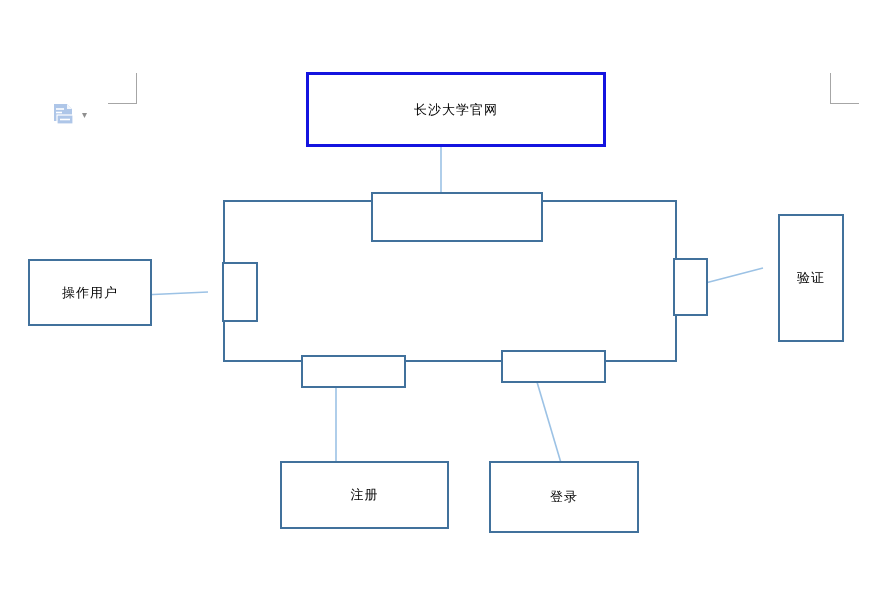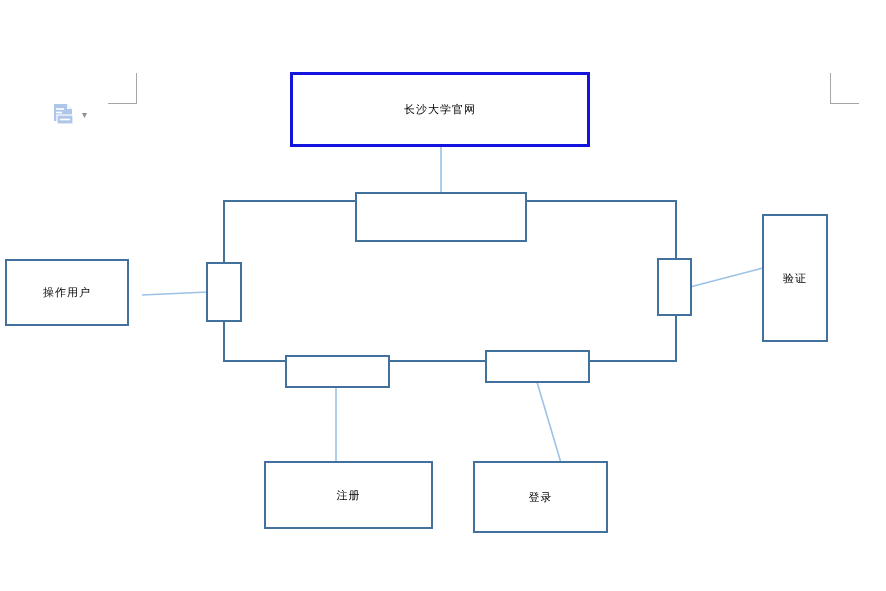--- a/index.html
+++ b/index.html
@@ -28,33 +28,34 @@
   
   .paste-btn{position:absolute;left:52px;top:102px;width:42px;height:30px;display:flex;align-items:flex-start;z-index:5;cursor:pointer;}
   .paste-btn .chev{color:#8f8f8f;font-size:10px;line-height:10px;margin:8px 0 0 4px;}
   
   svg.wires{position:absolute;left:0;top:0;z-index:2;}
   
   .shape{
     position:absolute;box-sizing:border-box;background:#ffffff;
     border:2px solid var(--shape-outline);
     display:flex;align-items:center;justify-content:center;
-    color:var(--label-text);font-size:11px;letter-spacing:1px;
+    color:var(--label-text);font-size:13px;letter-spacing:1px;
     z-index:4;
+    margin-left:16px;
   }
   .loop-frame{
     position:absolute;box-sizing:border-box;background:transparent;
     border:2px solid var(--shape-outline);
     left:223px;top:200px;width:454px;height:162px;z-index:3;
   }
   .node-title{left:290px;top:72px;width:300px;height:75px;border:3px solid var(--selected-outline);}
-  .node-user{left:5px;top:259px;width:124px;height:67px;}
+  .node-user{left:12px;top:259px;width:124px;height:67px;}
   .node-verify{left:762px;top:214px;width:66px;height:128px;}
   .node-register{left:264px;top:461px;width:169px;height:68px;}
-  .node-login{left:473px;top:461px;width:135px;height:72px;}
+  .node-login{left:473px;top:461px;width:150px;height:72px;}
   .rect-top{left:355px;top:192px;width:172px;height:50px;}
   .rect-left{left:206px;top:262px;width:36px;height:60px;}
   .rect-right{left:657px;top:258px;width:35px;height:58px;}
   .rect-bottom-left{left:285px;top:355px;width:105px;height:33px;}
   .rect-bottom-right{left:485px;top:350px;width:105px;height:33px;}
 </style>
 </head>
 <body>
 
 <div class="canvas">

